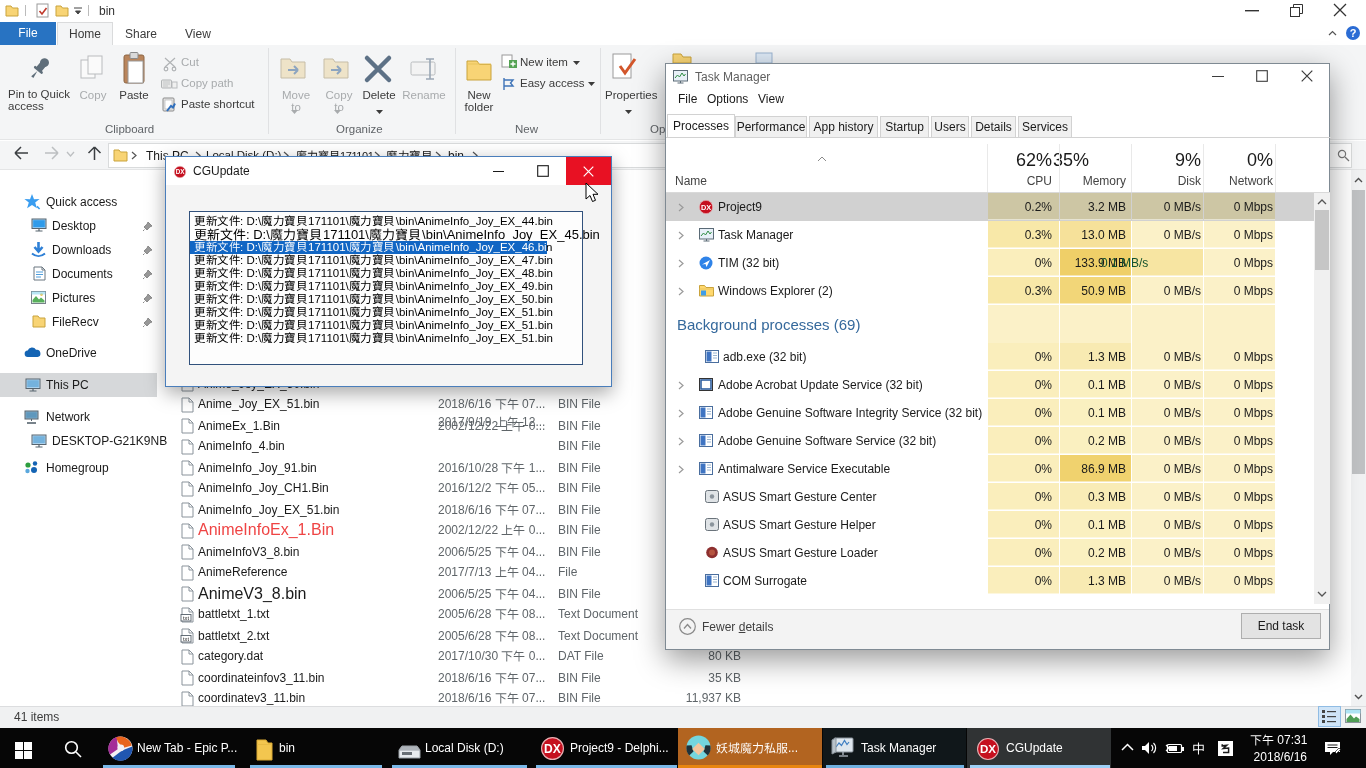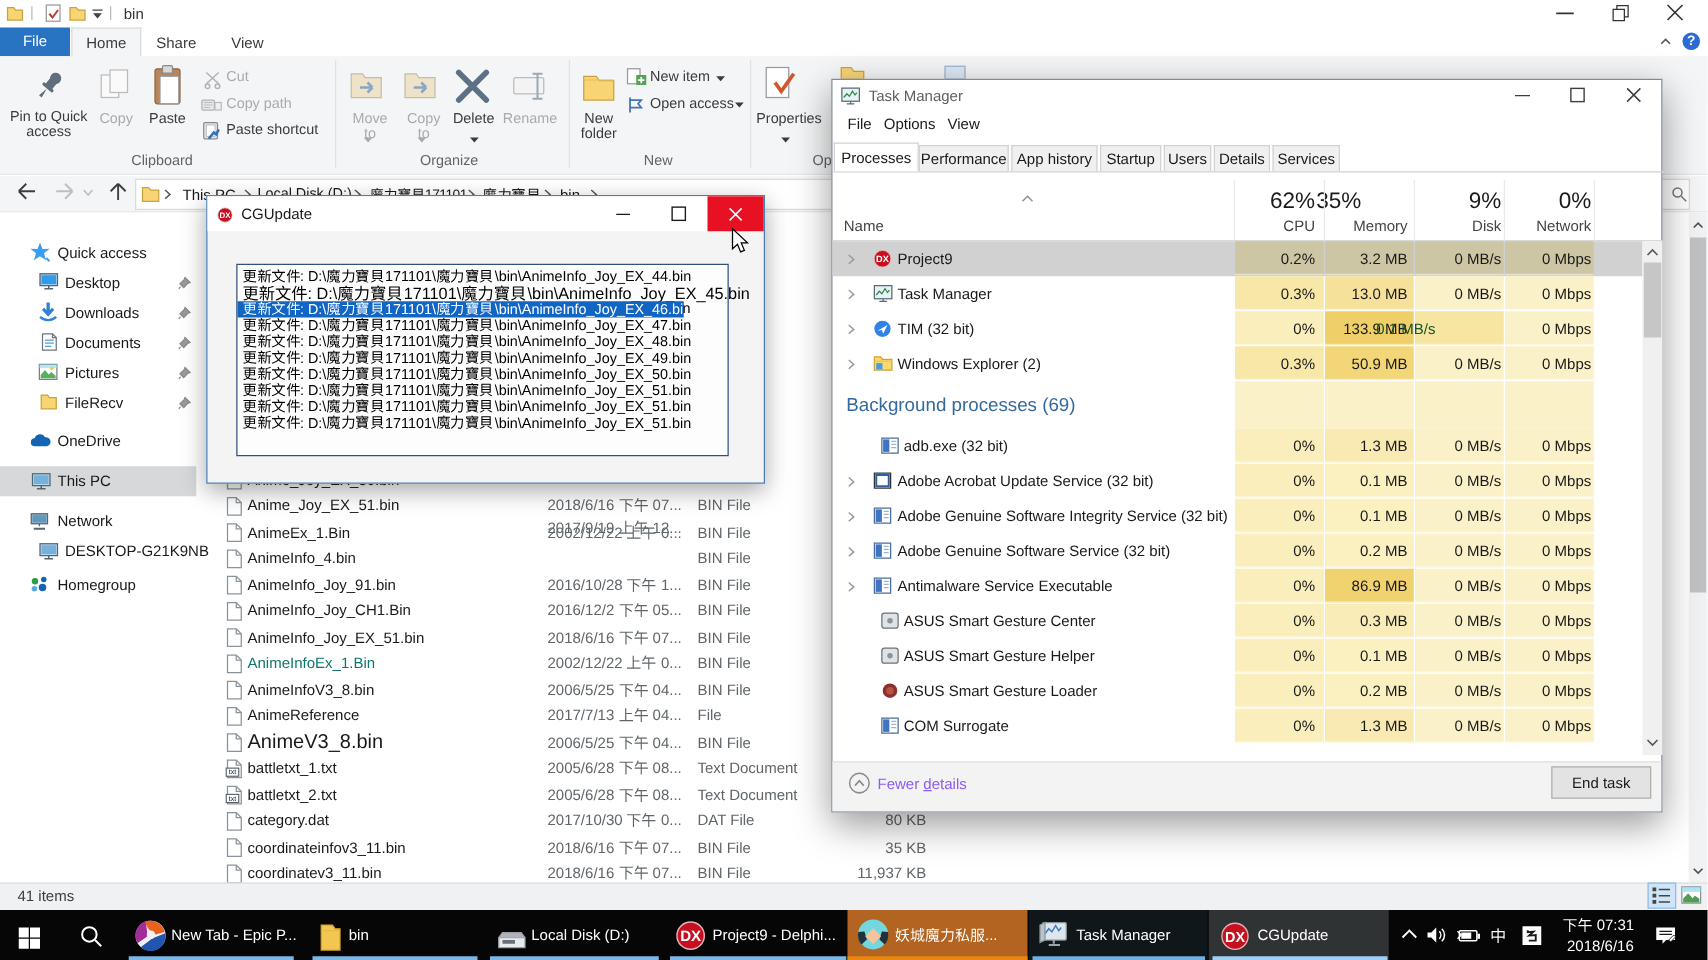--- a/index.html
+++ b/index.html
@@ -72,21 +72,21 @@
     <div class="t" style="left:515px;top:123px;font-size:11.5px;color:#606468">New</div>
     <div class="t" style="left:650px;top:123px;font-size:11.5px;color:#606468">Open</div>
     <svg class="ic" style="left:28px;top:56px" width="24" height="27" viewBox="0 0 24 27">
       <g transform="rotate(40 12 12)" fill="#5f6e7a">
         <circle cx="12" cy="5" r="4.5"></circle>
         <rect x="8.6" y="5" width="6.8" height="9" rx="1"></rect>
         <rect x="6.6" y="13.2" width="10.8" height="2.6" rx="1.2"></rect>
         <path d="M12 16l1.4 8-2.8 0z"></path>
       </g>
     </svg>
-    <div class="t" style="left:8px;top:88px;width:62px;text-align:center;font-size:11.5px;color:#3b3b3b">Pin to Quick<br>access</div>
+    <div class="t" style="left:8px;top:88px;width:62px;font-size:11.5px;color:#3b3b3b">Pin to Quick<br>access</div>
     <svg class="ic" style="left:80px;top:55px" width="26" height="28" viewBox="0 0 26 28">
       <rect x="1" y="5" width="14" height="18" fill="#fafafa" stroke="#b9bcbe"></rect>
       <rect x="8" y="1" width="14" height="18" fill="#fafafa" stroke="#b9bcbe"></rect>
     </svg>
     <div class="t" style="left:75px;top:89px;width:36px;text-align:center;font-size:11.5px;color:#a8abad">Copy</div>
     <svg class="ic" style="left:122px;top:52px" width="26" height="34" viewBox="0 0 26 34">
       <rect x="2" y="3" width="20" height="28" rx="2" fill="#b9855c" stroke="#8d6644"></rect>
       <rect x="8" y="0.5" width="8" height="6" rx="1" fill="#d9d9d9" stroke="#8a8a8a"></rect>
       <rect x="6" y="9" width="15" height="22" fill="#fff" stroke="#9a9a9a"></rect>
     </svg>
@@ -149,21 +149,21 @@
       <rect x="8" y="6" width="8" height="8" fill="#54a254"></rect>
       <path d="M12 7.5v5M9.5 10h5" stroke="#fff" stroke-width="1.4"></path>
     </svg>
     <div class="t" style="left:520px;top:56px;font-size:11.5px;color:#3b3b3b">New item</div>
     <svg class="ic" style="left:573px;top:61px" width="7" height="5" viewBox="0 0 7 5">
       <path d="M0 0l3.5 4L7 0z" fill="#3b3b3b"></path>
     </svg>
     <svg class="ic" style="left:502px;top:77px" width="15" height="14" viewBox="0 0 15 14">
       <path d="M2 1v12M2 3h9l-2.5 3L11 9H2" stroke="#3f74b8" fill="none" stroke-width="1.4"></path>
     </svg>
-    <div class="t" style="left:520px;top:77px;font-size:11.5px;color:#3b3b3b">Open access</div>
+    <div class="t" style="left:520px;top:77px;font-size:11.5px;color:#3b3b3b">Easy access</div>
     <svg class="ic" style="left:588px;top:82px" width="7" height="5" viewBox="0 0 7 5">
       <path d="M0 0l3.5 4L7 0z" fill="#3b3b3b"></path>
     </svg>
     <svg class="ic" style="left:612px;top:53px" width="26" height="28" viewBox="0 0 26 28">
       <rect x="1" y="1" width="18" height="24" fill="#fff" stroke="#9a9a9a"></rect>
       <path d="M8 13l5 7 10-14" stroke="#d2562b" stroke-width="3" fill="none"></path>
     </svg>
     <div class="t" style="left:605px;top:89px;width:46px;text-align:center;font-size:11.5px;color:#3b3b3b">Properties</div>
     <svg class="ic" style="left:625px;top:110px" width="7" height="5" viewBox="0 0 7 5">
       <path d="M0 0l3.5 4L7 0z" fill="#3b3b3b"></path>
@@ -396,21 +396,21 @@
 <div class="t" style="left:438px;top:502px;font-size:12px;line-height:16px;color:#5f6569">2018/6/16 <svg class="k" viewBox="0 0 1000 1000">
       <use href="#u4E0B"></use>
     </svg><svg class="k" viewBox="0 0 1000 1000">
       <use href="#u5348"></use>
     </svg> 07...</div>
 <div class="t" style="left:558px;top:502px;font-size:12px;line-height:16px;color:#5f6569">BIN File</div>
 <svg class="ic" style="left:181px;top:522.5px" width="13" height="16" viewBox="0 0 13 16">
     <path d="M1 1h7l4 4v10H1z" fill="#fff" stroke="#8a939b"></path>
     <path d="M8 1v4h4" fill="none" stroke="#8a939b"></path>
   </svg>
-<div class="t" style="left:198px;top:522px;font-size:12px;line-height:16px;color:#0f766e">AnimeInfoEx_1.Bin</div>
+<div class="t" style="left:198px;top:522px;font-size:16px;line-height:16px;color:#ef4444">AnimeInfoEx_1.Bin</div>
 <div class="t" style="left:438px;top:522px;font-size:12px;line-height:16px;color:#5f6569">2002/12/22 <svg class="k" viewBox="0 0 1000 1000">
       <use href="#u4E0A"></use>
     </svg><svg class="k" viewBox="0 0 1000 1000">
       <use href="#u5348"></use>
     </svg> 0...</div>
 <div class="t" style="left:558px;top:522px;font-size:12px;line-height:16px;color:#5f6569">BIN File</div>
 <svg class="ic" style="left:181px;top:543.5px" width="13" height="16" viewBox="0 0 13 16">
     <path d="M1 1h7l4 4v10H1z" fill="#fff" stroke="#8a939b"></path>
     <path d="M8 1v4h4" fill="none" stroke="#8a939b"></path>
   </svg>
@@ -1056,21 +1056,21 @@
       <rect x="0.5" y="0.5" width="13" height="12" fill="#fff" stroke="#4a6e9e"></rect>
       <rect x="1.5" y="1.5" width="5" height="10" fill="#3f74c2"></rect>
       <path d="M8 3h4M8 5.5h4M8 8h4" stroke="#9ab4d0" stroke-width="1"></path>
     </svg>
     <div class="t" style="left:57px;top:510px;font-size:12px;color:#1a1a1a">COM Surrogate</div>
     <div class="a" style="left:0;top:545px;width:663px;height:40px;background:#f3f3f3;border-top:1px solid #e0e0e0"></div>
     <svg class="ic" style="left:13px;top:554px" width="17" height="17" viewBox="0 0 17 17">
       <circle cx="8.5" cy="8.5" r="7.8" fill="none" stroke="#8a8a8a" stroke-width="1.2"></circle>
       <path d="M5 10.5l3.5-4 3.5 4" stroke="#8a8a8a" fill="none" stroke-width="1.3"></path>
     </svg>
-    <div class="t" style="left:36px;top:556px;font-size:12px;color:#8b5cf6">Fewer <span style="text-decoration:underline">d</span>etails</div>
+    <div class="t" style="left:36px;top:556px;font-size:12px;color:#404040">Fewer <span style="text-decoration:underline">d</span>etails</div>
     <div class="a" style="left:575px;top:549px;width:80px;height:26px;background:#e3e3e3;border:1px solid #aeaeae;font-size:12px;text-align:center;line-height:24px;color:#1a1a1a">End task</div>
     <div class="a" style="left:648px;top:129px;width:16px;height:411px;background:#f0f0f0"></div>
     <svg class="ic" style="left:651px;top:135px" width="10" height="6" viewBox="0 0 10 6">
       <path d="M1 5l4-4 4 4" stroke="#555" fill="none" stroke-width="1.3"></path>
     </svg>
     <div class="a" style="left:649px;top:146px;width:14px;height:60px;background:#c6c6c6"></div>
     <svg class="ic" style="left:651px;top:527px" width="10" height="6" viewBox="0 0 10 6">
       <path d="M1 1l4 4 4-4" stroke="#555" fill="none" stroke-width="1.3"></path>
     </svg>
   </div>

